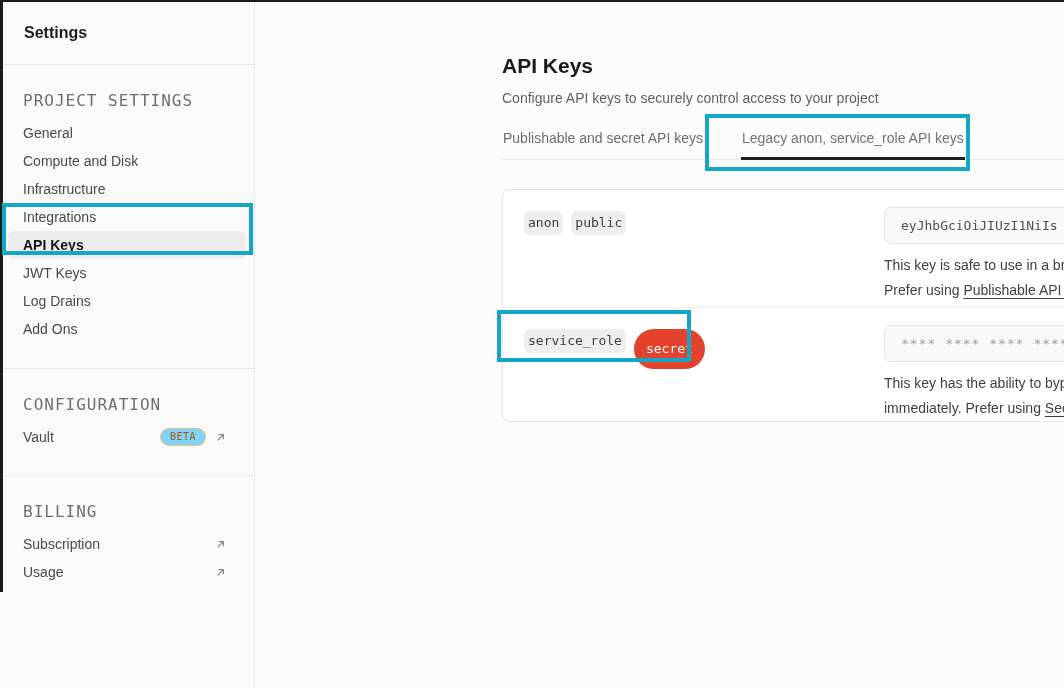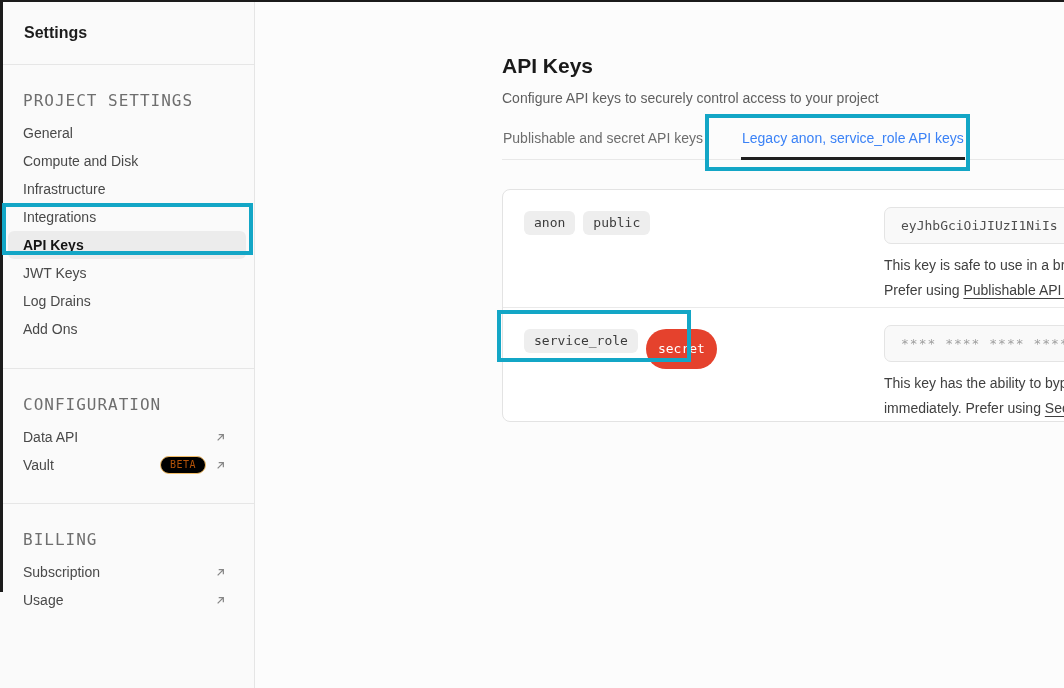--- a/index.html
+++ b/index.html
@@ -35,51 +35,51 @@
     height: 28px; display: flex; align-items: center;
     padding: 0 27px 0 23px; font-size: 14px; color: #494949; cursor: pointer;
   }
   .nav-item.active {
     margin: 0 8px; padding: 0 12px 0 15px; border-radius: 6px;
     background: #ececec; color: #141414; font-weight: 700;
   }
   .nav-right { margin-left: auto; display: flex; align-items: center; gap: 8px; }
   .beta-badge {
     font-family: "DejaVu Sans Mono", monospace; font-size: 10px; letter-spacing: 0.5px;
-    color: #b45309; background: #000000; border: 1px solid #f2bd68;
+    color: #b45309; background: #7dd3fc; border: 1px solid #f2bd68;
     border-radius: 999px; padding: 2px 9px; line-height: 12px;
   }
   .ext-icon { width: 13px; height: 13px; display: block; }
   .divider { border-top: 1px solid #e6e6e6; margin-top: 25px; }
   .divider.d2 { margin-top: 24px; }
 
   
   .main { position: absolute; left: 256px; top: 2px; right: 0; bottom: 0; background: #fcfcfc; overflow: hidden; }
   .content { position: absolute; left: 246px; top: 0; width: 770px; }
   .page-title { margin-top: 52px; font-size: 21px; font-weight: 600; color: #1a1a1a; }
   .page-subtitle { margin-top: 12px; font-size: 14px; color: #5f5f5f; }
 
   .tabs { margin-top: 24px; display: flex; gap: 37px; border-bottom: 1px solid #e8e8e8; }
   .tab { position: relative; padding: 0 1px 13px 1px; font-size: 14px; color: #6d6d6d; cursor: pointer; white-space: nowrap; }
-  .tab.active { color: #3b82f6; }
+  .tab.active { color: #737373; }
   .tab.active::after {
     content: ""; position: absolute; left: 0; right: 0; bottom: -1px; height: 3px; background: #1f1f1f;
   }
 
   .card {
     margin-top: 29px; width: 740px; background: #ffffff;
     border: 1px solid #e3e3e3; border-radius: 8px;
   }
   .key-row { display: flex; padding: 17px 0 0 21px; min-height: 117px; }
   .key-row.second { min-height: 110px; }
   .row-divider { border-top: 1px solid #eaeaea; }
   .key-left { width: 360px; display: flex; align-items: flex-start; gap: 8px; padding-top: 4px; }
   .key-badge {
     font-family: "DejaVu Sans Mono", monospace; font-size: 13px;
-    background: #eeeeee; color: #3c3c3c; border-radius: 6px; padding: 4px 10px;
+    background: #eeeeee; color: #3c3c3c; border-radius: 6px; padding: 4px 4px;
     line-height: 16px; white-space: nowrap;
   }
   .key-badge.secret { background: #e5422d; color: #ffffff; border-radius: 999px; padding: 12px 12px; }
   .key-right { flex: 1; padding-right: 21px; min-width: 0; }
   .key-input {
     height: 37px; border: 1px solid #e4e4e4; background: #f9f9f9; border-radius: 7px;
     font-family: "DejaVu Sans Mono", monospace; font-size: 13px; color: #4f4f4f;
     line-height: 35px; padding-left: 16px; white-space: nowrap; overflow: hidden;
     cursor: text;
   }
@@ -132,28 +132,20 @@
       </li>
     <li class="nav-item">
         <span>Add Ons</span>
       </li>
   </ul>
 
   <div class="divider"></div>
 
   <div class="section-label mono">CONFIGURATION</div>
   <ul class="nav-list">
-    <li class="nav-item">
-      <span>Data API</span>
-      <span class="nav-right">
-        <svg class="ext-icon" viewBox="0 0 16 16" fill="none" stroke="#868686" stroke-width="1.5">
-            <path d="M4.5 11.5 L11.5 4.5 M5.8 4.5 H11.5 V10.2"></path>
-          </svg>
-      </span>
-    </li>
     <li class="nav-item">
       <span>Vault</span>
       <span class="nav-right">
         <span class="beta-badge">BETA</span>
         <svg class="ext-icon" viewBox="0 0 16 16" fill="none" stroke="#868686" stroke-width="1.5">
             <path d="M4.5 11.5 L11.5 4.5 M5.8 4.5 H11.5 V10.2"></path>
           </svg>
       </span>
     </li>
   </ul>

